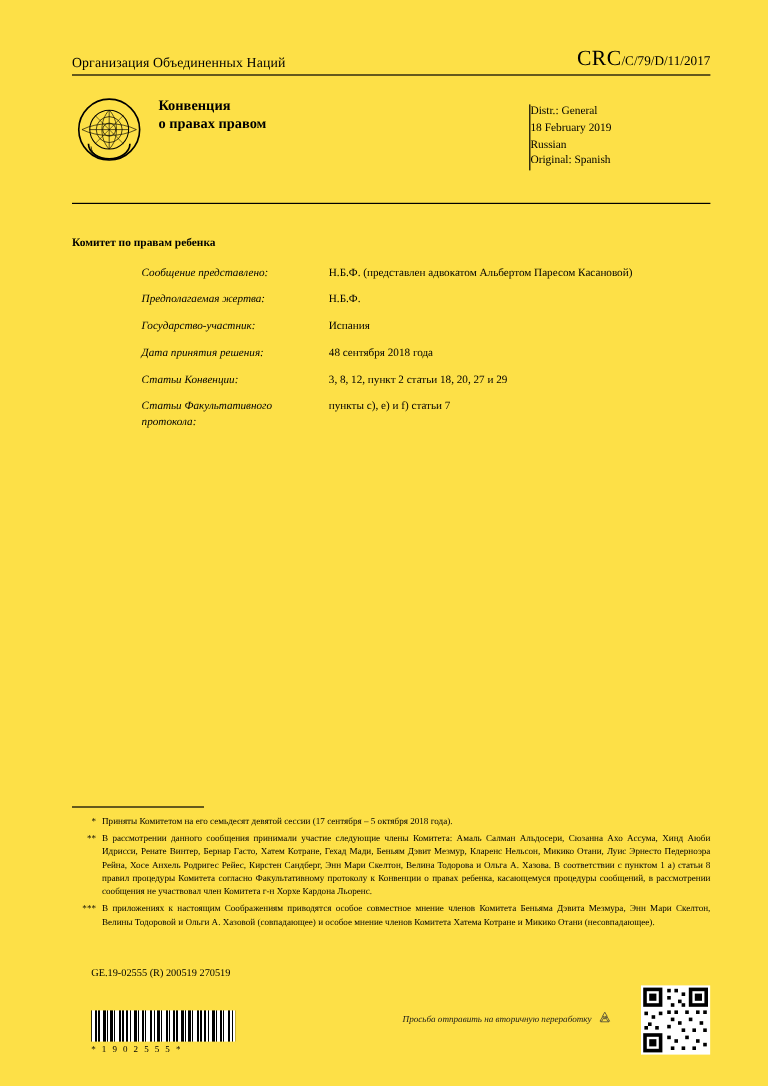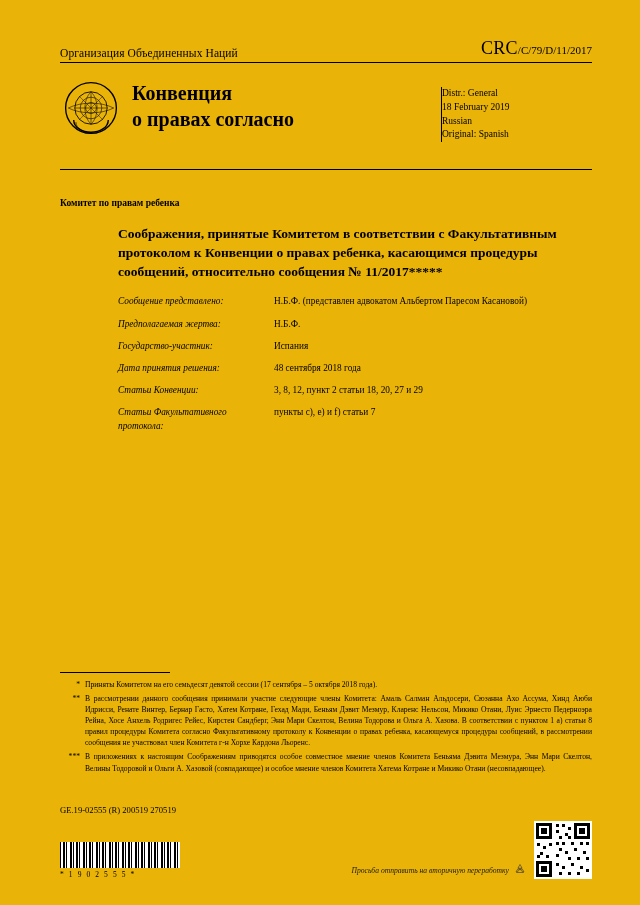--- a/index.html
+++ b/index.html
@@ -4,21 +4,21 @@
 <style>
   html, body {
     margin: 0;
     padding: 0;
     background: #bfbfbf;
   }
   .page {
     position: relative;
     width: 640px;
     height: 905px;
-    background: #eab308;
+    background: #fde047;
     margin: 0 auto;
     font-family: "Liberation Serif", serif;
     color: #000000;
     overflow: hidden;
     box-sizing: border-box;
   }
   .content {
     position: absolute;
     left: 60px;
     right: 48px;
@@ -59,21 +59,21 @@
     width: 54px;
     height: 54px;
     flex: 0 0 54px;
     margin-top: 6px;
     margin-left: 4px;
   }
   .conv-title {
     flex: 1 1 auto;
     margin-left: 14px;
     margin-top: 6px;
-    font-size: 20px;
+    font-size: 12px;
     font-weight: bold;
     line-height: 1.28;
   }
   .distr {
     flex: 0 0 auto;
     width: 150px;
     font-size: 9.5px;
     line-height: 1.45;
     margin-top: 12px;
     border-left: 1px solid #000;
@@ -134,21 +134,21 @@
   .fn .mark {
     flex: 0 0 20px;
     text-align: right;
     padding-right: 5px;
   }
   .fn .txt { flex: 1 1 auto; }
 
   
   .footer {
     position: absolute;
-    left: 60px;
+    left: 76px;
     right: 48px;
     bottom: 26px;
   }
   .footer-top {
     font-size: 8.6px;
     margin-bottom: 6px;
   }
   .footer-row {
     display: flex;
     align-items: flex-end;
@@ -178,22 +178,21 @@
     gap: 5px;
     padding-bottom: 2px;
   }
   .qr {
     width: 58px;
     height: 58px;
     flex: 0 0 58px;
   }
   .recycle-wrap {
     display: flex;
-    align-items: flex-end;
-    gap: 8px;
+    gap: 24px;
   }
 </style>
 </head>
 <body>
 
 <div class="page">
 
   <div class="content">
 
     <div class="masthead">
@@ -216,33 +215,32 @@
           <line x1="72" y1="28" x2="28" y2="72" stroke="#000" stroke-width="0.8"></line>
           <path d="M50 20 C35 35 35 65 50 80 C65 65 65 35 50 20Z" fill="none" stroke="#000" stroke-width="1"></path>
           <path d="M8 50 C20 44 35 41 50 41 C65 41 80 44 92 50" fill="none" stroke="#000" stroke-width="1"></path>
           <path d="M8 50 C20 56 35 59 50 59 C65 59 80 56 92 50" fill="none" stroke="#000" stroke-width="1"></path>
           <path d="M18 72 C18 86 34 95 50 95 C66 95 82 86 82 72" fill="none" stroke="#000" stroke-width="2.6"></path>
           <path d="M22 76 C22 88 36 96 50 96" fill="none" stroke="#000" stroke-width="1.2"></path>
         </svg>
       </div>
       <div class="conv-title">
         <div>Конвенция</div>
-        <div>о правах согласно</div>
+        <div>о правах правом</div>
       </div>
       <div class="distr">
         <div>Distr.: General</div>
         <div>18 February 2019</div>
         <div>Russian</div>
         <div>Original: Spanish</div>
       </div>
     </div>
 
     <div class="committee">Комитет по правам ребенка</div>
 
-    <div class="doc-heading">Соображения, принятые Комитетом в соответствии с Факультативным протоколом к Конвенции о правах ребенка, касающимся процедуры сообщений, относительно сообщения № 11/2017*****</div>
 
     <table class="meta-table">
       <tbody>
         <tr>
           <td class="label">Сообщение представлено:</td>
           <td class="value">Н.Б.Ф. (представлен адвокатом Альбертом Паресом Касановой)</td>
         </tr>
         <tr>
           <td class="label">Предполагаемая жертва:</td>
           <td class="value">Н.Б.Ф.</td>

